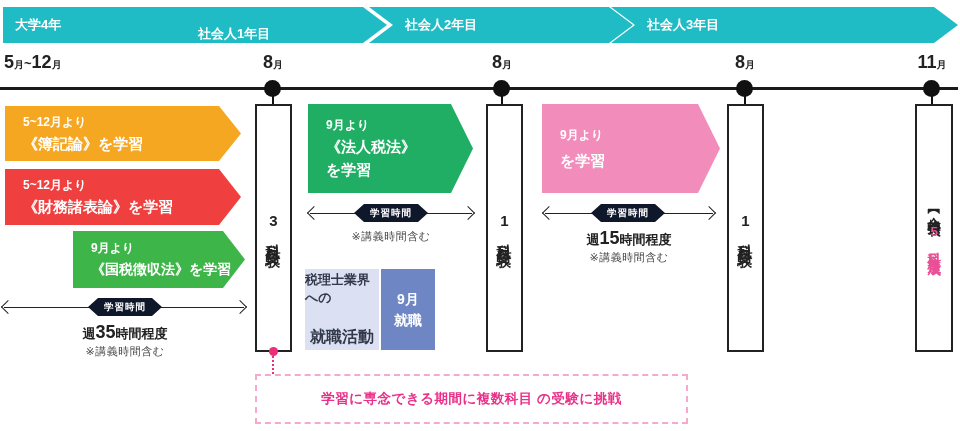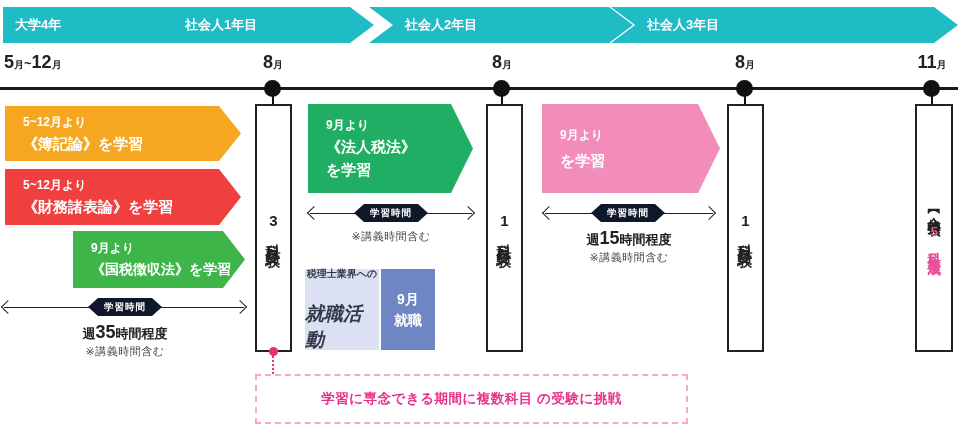--- a/index.html
+++ b/index.html
@@ -6,21 +6,21 @@
   html,body { background:#fff; }
   body { font-family:"Liberation Sans","DejaVu Sans",sans-serif; }
   .stage { position:relative; width:960px; height:431px; background:#fff; overflow:hidden; }
 
   
   .chev { position:absolute; top:7px; height:36px; background:#1fbcc5; color:#fff;
           font-weight:bold; font-size:13px; display:flex; align-items:center; }
   .chev-first { clip-path: polygon(0 0, calc(100% - 24px) 0, 100% 50%, calc(100% - 24px) 100%, 0 100%); padding-left:12px; }
   .chev-mid   { clip-path: polygon(0 0, calc(100% - 24px) 0, 100% 50%, calc(100% - 24px) 100%, 0 100%, 24px 50%); padding-left:36px; }
   .chev1 { left:3px;   width:185px; }
-  .chev2 { left:149px; width:225px; }
+  .chev2 { left:162px; width:225px;align-items:flex-end; }
   .chev3 { left:369px; width:264px; }
   .chev4 { left:611px; width:347px; }
 
   
   .mlabel { position:absolute; top:52px; font-weight:bold; color:#222; white-space:nowrap; }
   .mlabel .n { font-size:18px; }
   .mlabel .u { font-size:10px; }
   .mlabel .sep { font-size:13px; }
   .ml-range { left:4px; }
   .ml-c { transform:translateX(-50%); }
@@ -79,22 +79,22 @@
            color:#222; letter-spacing:3px; line-height:1; }
   .vtext .upright { text-orientation:upright; }
   .vb1 { left:255px; } .vb2 { left:486px; } .vb3 { left:727px; }
   .vb4 { left:915px; width:38px; }
   .vb4 .vtext { font-size:13.5px; letter-spacing:2px; }
   .vtext .pink { color:#ea4f96; margin-top:8px; }
 
   
   .jobco { position:absolute; left:305px; top:269px; width:74px; height:81px; background:#dbe1f3;
            color:#323a4a; display:flex; flex-direction:column; align-items:center; justify-content:center; }
-  .jobco .jl1 { font-size:10px; font-weight:bold; margin-bottom:20px; }
-  .jobco .jl2 { font-size:19px; font-weight:bold;font-style:italic; }
+  .jobco .jl1 { font-size:13px; font-weight:bold; margin-bottom:20px; }
+  .jobco .jl2 { font-size:16px; font-weight:bold; }
   .jobhire { position:absolute; left:381px; top:269px; width:54px; height:81px; background:#6e87c4;
              color:#fff; display:flex; flex-direction:column; align-items:center; justify-content:center;
              font-size:14px; font-weight:bold; line-height:1.5; }
 
   
   .calldot  { position:absolute; left:269px; top:347px; width:9px; height:9px; border-radius:50%; background:#ec2d7c; }
   .callline { position:absolute; left:272px; top:356px; height:18px; width:0; border-left:2px dotted #ec2d7c; }
   .callbox  { position:absolute; left:255px; top:374px; width:433px; height:50px;
               border:2px dashed #f5a9cd; display:flex; align-items:center; justify-content:center; }
   .callbox .ctext { color:#e9318a; font-size:13.5px; font-weight:bold; letter-spacing:0.5px; }

